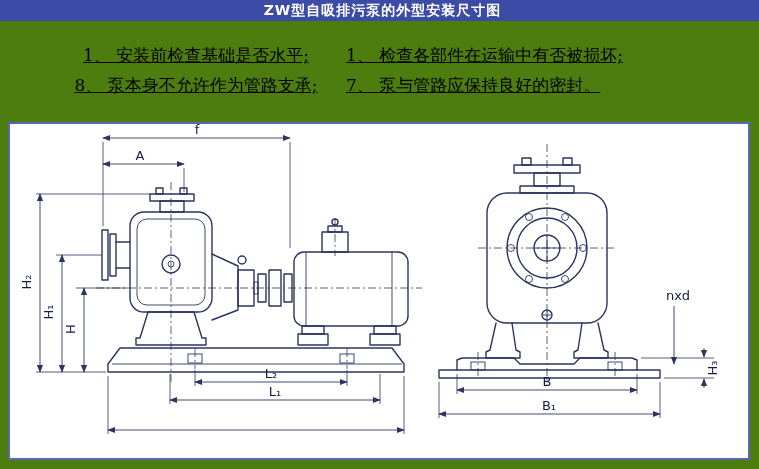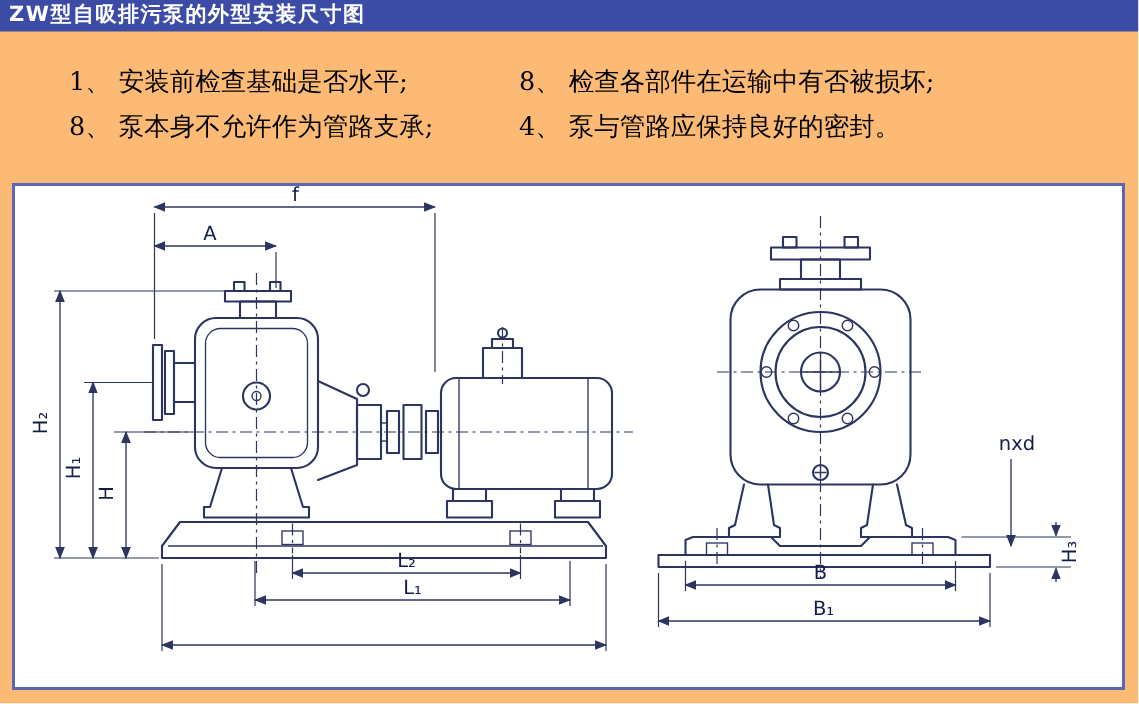--- a/index.html
+++ b/index.html
@@ -1,23 +1,23 @@
 <!DOCTYPE html>
 <html><head>
 <meta charset="utf-8">
 <style>
   html,body{margin:0;padding:0;background:#fff;}
-  .page{position:relative;width:759px;height:469px;background:#fdba74;overflow:hidden;
-        font-family:"DejaVu Sans",sans-serif;}
+  .page{position:relative;width:759px;height:469px;background:#4d7c0f;overflow:hidden;
+        font-family:"DejaVu Sans",sans-serif;text-align:center;}
   .title-bar{position:absolute;left:0;top:0;width:759px;height:21px;background:#3c4ba6;
         color:#ffffff;font:bold 14px/21px "DejaVu Sans",sans-serif;padding-left:6px;box-sizing:border-box;
         letter-spacing:1px;}
   .notes{position:absolute;left:0;top:40px;width:759px;color:#000;}
   .note-row{display:flex;padding-left:46px;line-height:30px;
-        font-family:"DejaVu Serif",serif;font-size:17px;}
+        font-family:"DejaVu Serif",serif;font-size:17px;text-decoration:underline;}
   .note-row .note:first-child{width:300px;}
   .drawing{position:absolute;left:8px;top:122px;width:738px;height:334px;
         border:2px solid #5868b8;background:#ffffff;}
   
   .ol{stroke:#2b3560;fill:none;stroke-width:1.4;stroke-linejoin:round;stroke-linecap:round;}
   .thin{stroke:#2b3560;fill:none;stroke-width:0.9;}
   .dim{stroke:#2b3560;fill:none;stroke-width:0.9;marker-start:url(#arr);marker-end:url(#arr);}
   .dimo{stroke:#2b3560;fill:none;stroke-width:0.9;marker-end:url(#arr);}
   .ext{stroke:#2b3560;fill:none;stroke-width:0.8;}
   .cl{stroke:#2b3560;fill:none;stroke-width:0.8;stroke-dasharray:8 3 2 3;}
@@ -28,25 +28,25 @@
 
 <div class="page">
 
   <div class="title-bar">
     <span>ZW型自吸排污泵的外型安装尺寸图</span>
   </div>
 
   <div class="notes">
     <div class="note-row">
       <span class="note">1、 安装前检查基础是否水平;</span>
-      <span class="note">8、 检查各部件在运输中有否被损坏;</span>
+      <span class="note">1、 检查各部件在运输中有否被损坏;</span>
     </div>
     <div class="note-row">
       <span class="note">8、 泵本身不允许作为管路支承;</span>
-      <span class="note">4、 泵与管路应保持良好的密封。</span>
+      <span class="note">7、 泵与管路应保持良好的密封。</span>
     </div>
   </div>
 
   <div class="drawing">
     <svg width="738" height="334" viewBox="0 0 738 334">
       <defs>
         <marker id="arr" viewBox="0 0 10 10" refX="9" refY="5" markerWidth="9" markerHeight="9" orient="auto-start-reverse">
           <path d="M0,1 L10,5 L0,9 Z" fill="#2b3560"></path>
         </marker>
       </defs>

